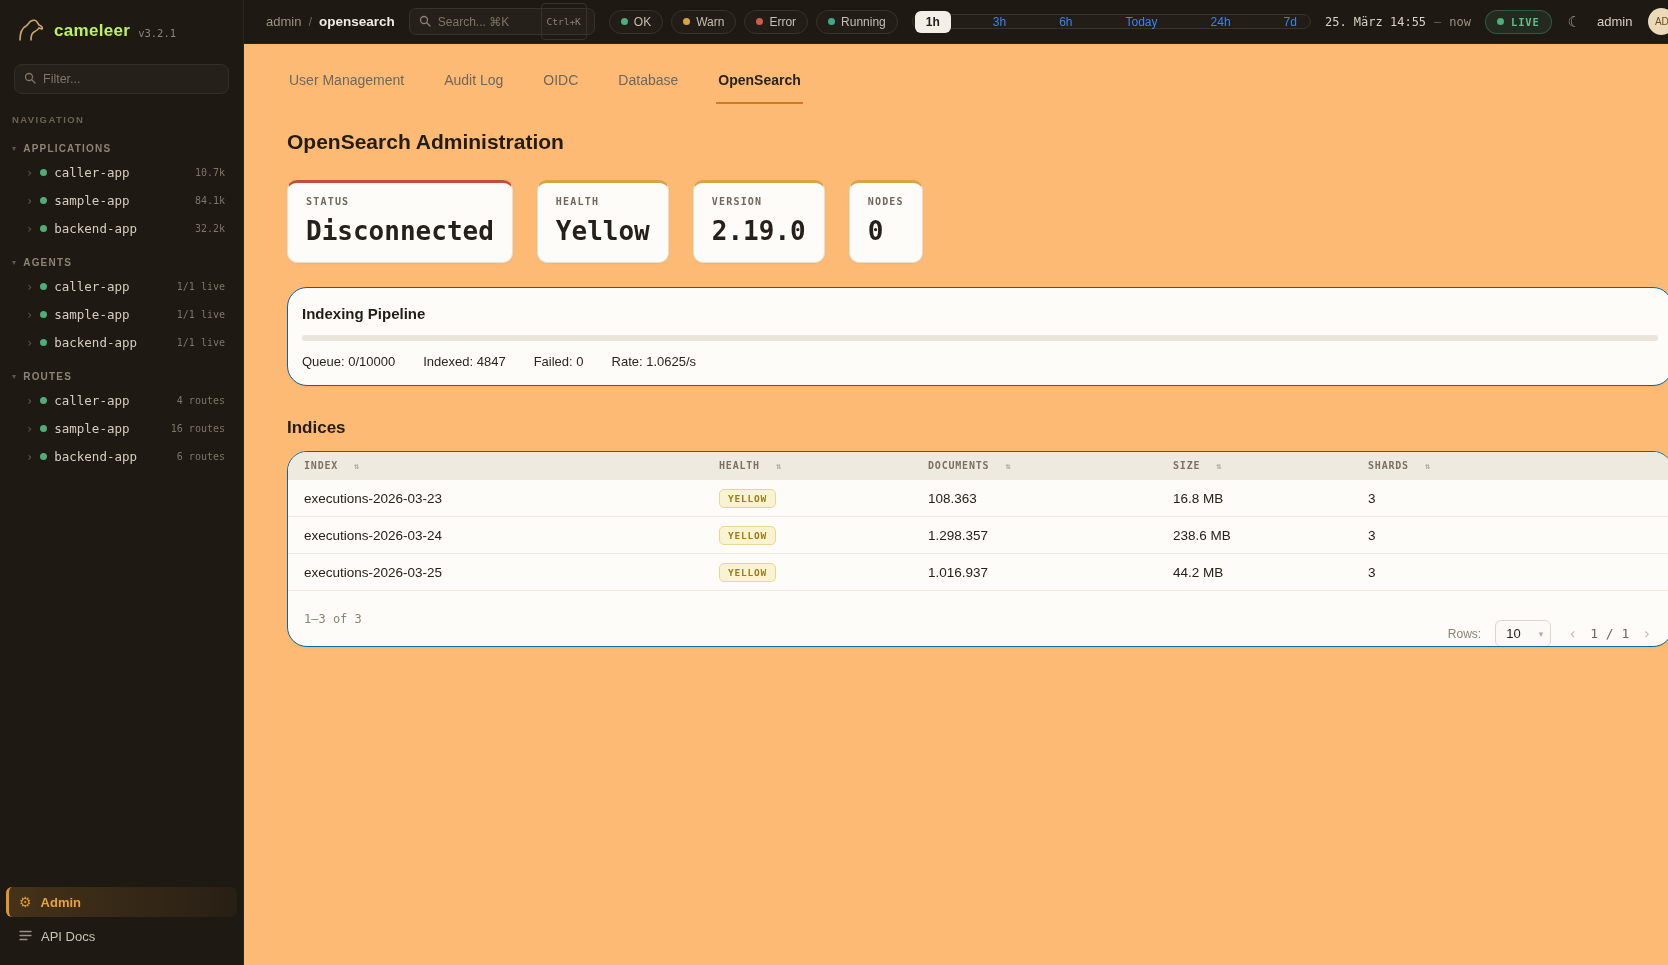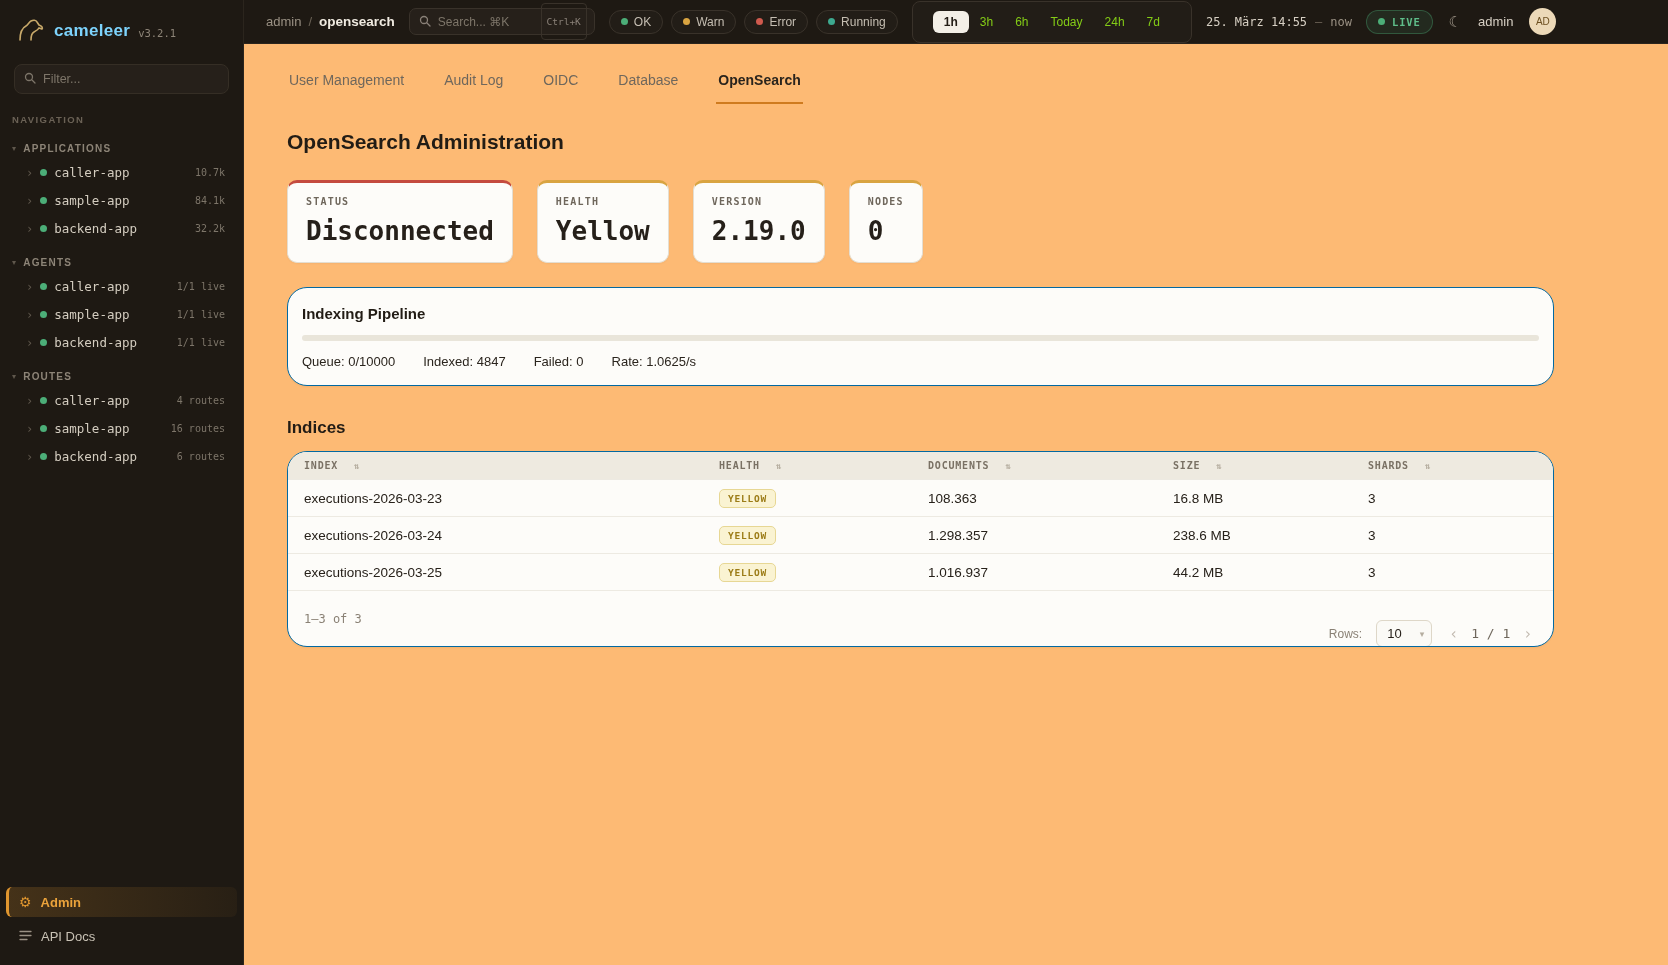--- a/index.html
+++ b/index.html
@@ -7,21 +7,21 @@
   body {
     font-family:"Liberation Sans","DejaVu Sans",sans-serif;
     display:flex;
     background:#1e1913;
     color:#d8d1c5;
   }
 
   
   .sidebar { width:244px; min-width:244px; height:100%; background:#1e1913; border-right:1px solid #2b251d; display:flex; flex-direction:column; }
   .logo-row { display:flex; align-items:center; gap:8px; padding:16px 16px 10px 16px; cursor:pointer; }
-  .logo-name { font-size:17px; font-weight:700; color:#7dd3fc; letter-spacing:0.3px; }
+  .logo-name { font-size:17px; font-weight:700; color:#bef264; letter-spacing:0.3px; }
   .logo-version { font-size:10.5px; color:#8d8477; font-family:"DejaVu Sans Mono",monospace; margin-top:3px; }
   .filter-box { margin:8px 14px 4px 14px; height:30px; background:#26201a; border:1px solid #352e25; border-radius:8px; display:flex; align-items:center; gap:7px; padding:0 9px; }
   .filter-box input { background:transparent; border:none; outline:none; color:#d8d1c5; font-size:12.5px; width:100%; font-family:inherit; }
   .filter-box input::placeholder { color:#7d7569; }
   .nav-label { font-size:9.5px; letter-spacing:1.4px; color:#6b6256; padding:16px 16px 4px 12px; font-weight:700; }
   .nav-section { margin-top:10px; }
   .section-header { display:flex; align-items:center; gap:6px; padding:4px 16px 4px 12px; font-size:10px; letter-spacing:1.2px; color:#8d8477; font-weight:700; cursor:pointer; }
   .tri { font-size:8px; color:#5f574c; }
   .nav-item { display:flex; align-items:center; gap:7px; height:27px; padding:0 12px 0 20px; cursor:pointer; border-radius:6px; margin:1px 6px; }
   .chev { color:#5f574c; font-size:12px; font-family:"DejaVu Sans Mono",monospace; }
@@ -44,22 +44,22 @@
   .bc-parent { color:#9a9184; cursor:pointer; }
   .bc-sep { color:#6b6256; }
   .bc-current { color:#f0ebe1; font-weight:700; font-size:13.5px; }
   .searchbar { width:186px; height:27px; background:#26201a; border:1px solid #39322a; border-radius:7px; display:flex; align-items:center; gap:7px; padding:0 7px 0 9px; cursor:text; }
   .searchbar .ph { color:#7d7569; font-size:12px; flex:1; white-space:nowrap; overflow:hidden; }
   .kbd { border:1px solid #39322a; border-radius:4px; padding:12px 5px; font-size:9.5px; color:#8a8178; font-family:"DejaVu Sans Mono",monospace; white-space:nowrap; }
   .pills { display:flex; gap:8px; }
   .pill { display:flex; align-items:center; gap:6px; height:24px; border:1px solid #39322a; border-radius:12px; padding:0 11px; font-size:12px; color:#c5beb2; cursor:pointer; background:#221d17; white-space:nowrap; }
   .pill .pdot { width:7px; height:7px; border-radius:50%; }
   .pdot.ok { background:#4cae78; } .pdot.warn { background:#d9a441; } .pdot.error { background:#cf5a4e; } .pdot.running { background:#3da98f; }
-  .time-group { display:flex; align-items:center; background:#221d17; border:1px solid #39322a; border-radius:8px; padding:20px; height:23px; }
-  .titem { font-size:12px; color:#84cc16; padding:4px 11px; border-radius:6px; cursor:pointer; white-space:nowrap; }
+  .time-group { display:flex; align-items:center; background:#221d17; border:1px solid #39322a; border-radius:8px; padding:2px; height:15px;gap:31px; }
+  .titem { font-size:12px; color:#3b82f6; padding:4px 11px; border-radius:6px; cursor:pointer; white-space:nowrap; }
   .titem.active { background:#f3efe7; color:#221c15; font-weight:700; }
   .daterange { display:flex; align-items:center; gap:8px; font-family:"DejaVu Sans Mono",monospace; font-size:12px; white-space:nowrap; cursor:pointer; }
   .dr-from { color:#d6cfc3; } .dr-sep { color:#6b6256; } .dr-to { color:#9a9184; }
   .topbar-right { margin-left:auto; display:flex; align-items:center; gap:16px; padding-right:118px; }
   .live-badge { display:flex; align-items:center; gap:7px; height:24px; padding:0 11px; border-radius:12px; background:rgba(76,174,120,0.12); border:1px solid rgba(76,174,120,0.35); cursor:pointer; }
   .live-badge .ldot { width:7px; height:7px; border-radius:50%; background:#4cae78; }
   .live-badge .ltxt { color:#5fbe8a; font-size:10.5px; letter-spacing:0.8px; font-family:"DejaVu Sans Mono",monospace; font-weight:700; }
   .moon { color:#9a9184; font-size:15px; cursor:pointer; }
   .username { color:#d6cfc3; font-size:13px; }
   .avatar { width:27px; height:27px; border-radius:50%; background:#ecd9b8; color:#6b4e1f; font-size:10px; font-weight:400; display:flex; align-items:center; justify-content:center; cursor:pointer; }

